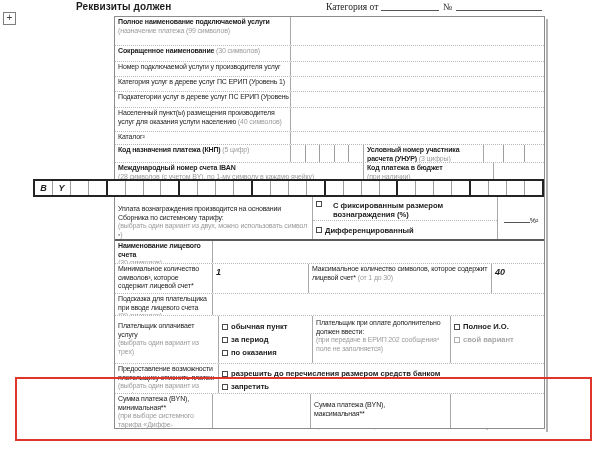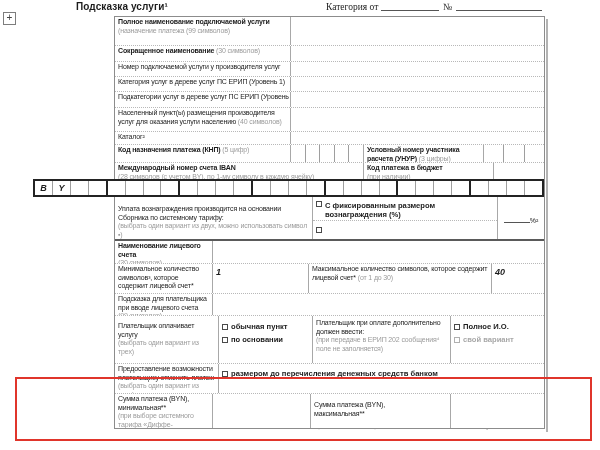--- a/index.html
+++ b/index.html
@@ -30,41 +30,41 @@
          font-style:italic;font-weight:bold;font-size:9px;}
   .grid .mcell:first-child{border-left:none;}
   .mcell.g{border-left-width:2px;border-left-color:#222;}
   
   .ibrow{position:relative;z-index:2;margin-left:-82px;width:511px;height:18px;background:#fff;
          border:2px solid #232323;border-top-width:2px;box-sizing:border-box;display:flex;}
   
   .fee{border-bottom:2px solid #5a5a5a;}
   .fee-opts{display:flex;flex-direction:column;}
   .fee-opt{flex:1;display:flex;align-items:center;padding:1px 3px;box-sizing:border-box;}
-  .fee-opt.first{border-bottom:1px dotted #b8b8b8;align-items:flex-start;padding-top:4px;}
+  .fee-opt.first{border-bottom:1px dotted #b8b8b8;align-items:flex-start;padding-top:4px;gap:8px;}
   .cb{display:inline-block;width:4px;height:4px;border:1px solid #4a4a4a;margin-right:3px;flex:0 0 auto;
       vertical-align:1px;background:#fff;}
   .opt{font-size:7.6px;font-weight:bold;line-height:13px;display:flex;align-items:center;}
   .muted,.muted .optlab{color:#a8a8a8;align-items:center;}
   .muted .cb{border-color:#b0b0b0;}
   .val{font-style:italic;font-weight:bold;font-size:9px;padding-top:3px;}
   .wavy{text-decoration:underline;text-decoration-style:wavy;text-decoration-color:#e03a2e;text-decoration-thickness:1px;}
   .pctline{display:inline-block;width:26px;border-bottom:1px solid #555;height:8px;}
   
   .redbox{position:absolute;left:15px;top:377px;width:573px;height:60px;border:2px solid #e0352b;z-index:9;}
   .sliver{position:absolute;font-size:6px;color:#8f8f8f;z-index:3;}
 </style>
 </head>
 <body>
 
 <div class="screen">
 
   <div class="handle">+</div>
 
-  <div class="hdr-title">Подсказка услуги¹</div>
+  <div class="hdr-title">Реквизиты должен</div>
 
   <div class="contract">
     <span>Категория от</span><span class="blank bl1"></span><span>№</span><span class="blank bl2"></span>
   </div>
 
   <div class="tbl">
 
     <div class="row" style="height:28px">
       <div class="cell rb f7" style="width:176px">
         <span class="b">Полное наименование подключаемой услуги</span><br>
@@ -190,20 +190,21 @@
         <span>Уплата вознаграждения производится на основании Сборника по системному тарифу:</span><br>
         <span class="hint">(выбрать один вариант из двух, можно использовать символ ▪)</span>
       </div>
       <div class="fee-opts rb" style="width:184px">
         <div class="fee-opt first opt">
           <span class="cb"></span>
           <span class="optlab" style="line-height:9px">С фиксированным размером вознаграждения (%)</span>
         </div>
         <div class="fee-opt opt">
           <span class="cb"></span>
+          <span class="optlab">Дифференцированный</span>
         </div>
       </div>
       <div class="cell f7" style="flex:1;padding-top:17px;text-align:center">
         <span class="pctline"></span><span>%²</span>
       </div>
     </div>
 
     <div class="row" style="height:22px;border-top:none">
       <div class="cell rb f7" style="width:98px">
         <span class="b">Наименование лицевого счета</span><br>
@@ -241,21 +242,25 @@
         <span>Плательщик оплачивает услугу</span><br>
         <span class="hint">(выбрать один вариант из трех)</span>
       </div>
       <div class="cell rb" style="width:94px;padding-top:4px">
         <div class="opt">
           <span class="cb"></span>
           <span class="optlab">обычная пункт</span>
           </div>
         <div class="opt">
           <span class="cb"></span>
-          <span class="optlab">по основании</span>
+          <span class="optlab">за период</span>
+          </div>
+        <div class="opt">
+          <span class="cb"></span>
+          <span class="optlab">по оказания</span>
           </div>
       </div>
       <div class="cell rb f7" style="width:138px;padding-top:3px">
         <span>Плательщик при оплате дополнительно должен ввести:</span><br>
         <span class="hint">(при передаче в ЕРИП 202 сообщения⁴ поле не заполняется)</span>
       </div>
       <div class="cell" style="flex:1;padding-top:4px">
         <div class="opt">
           <span class="cb"></span>
           <span class="optlab">Полное И.О.</span>
@@ -268,21 +273,25 @@
     </div>
 
     <div class="row" style="height:30px">
       <div class="cell rb f7" style="width:104px">
         <span>Предоставление возможности плательщику отменить платеж</span><br>
         <span class="hint">(выбрать один вариант из двух)</span>
       </div>
       <div class="cell" style="flex:1;padding-top:3px">
         <div class="opt">
           <span class="cb"></span>
-          <span class="optlab">размером до перечисления денежных средств банком</span>
+          <span class="optlab">разрешить до перечисления размером средств банком</span>
+          </div>
+        <div class="opt">
+          <span class="cb"></span>
+          <span class="optlab">запретить</span>
           </div>
       </div>
     </div>
 
     <div class="row" style="height:35px">
       <div class="cell rb f7" style="width:98px">
         <span>Сумма платежа (BYN),</span><br>
         <span>минимальная**</span><br>
         <span class="hint">
           <span>(при выборе системного тарифа «</span><span class="wavy">Диффе-ренцированный</span>

